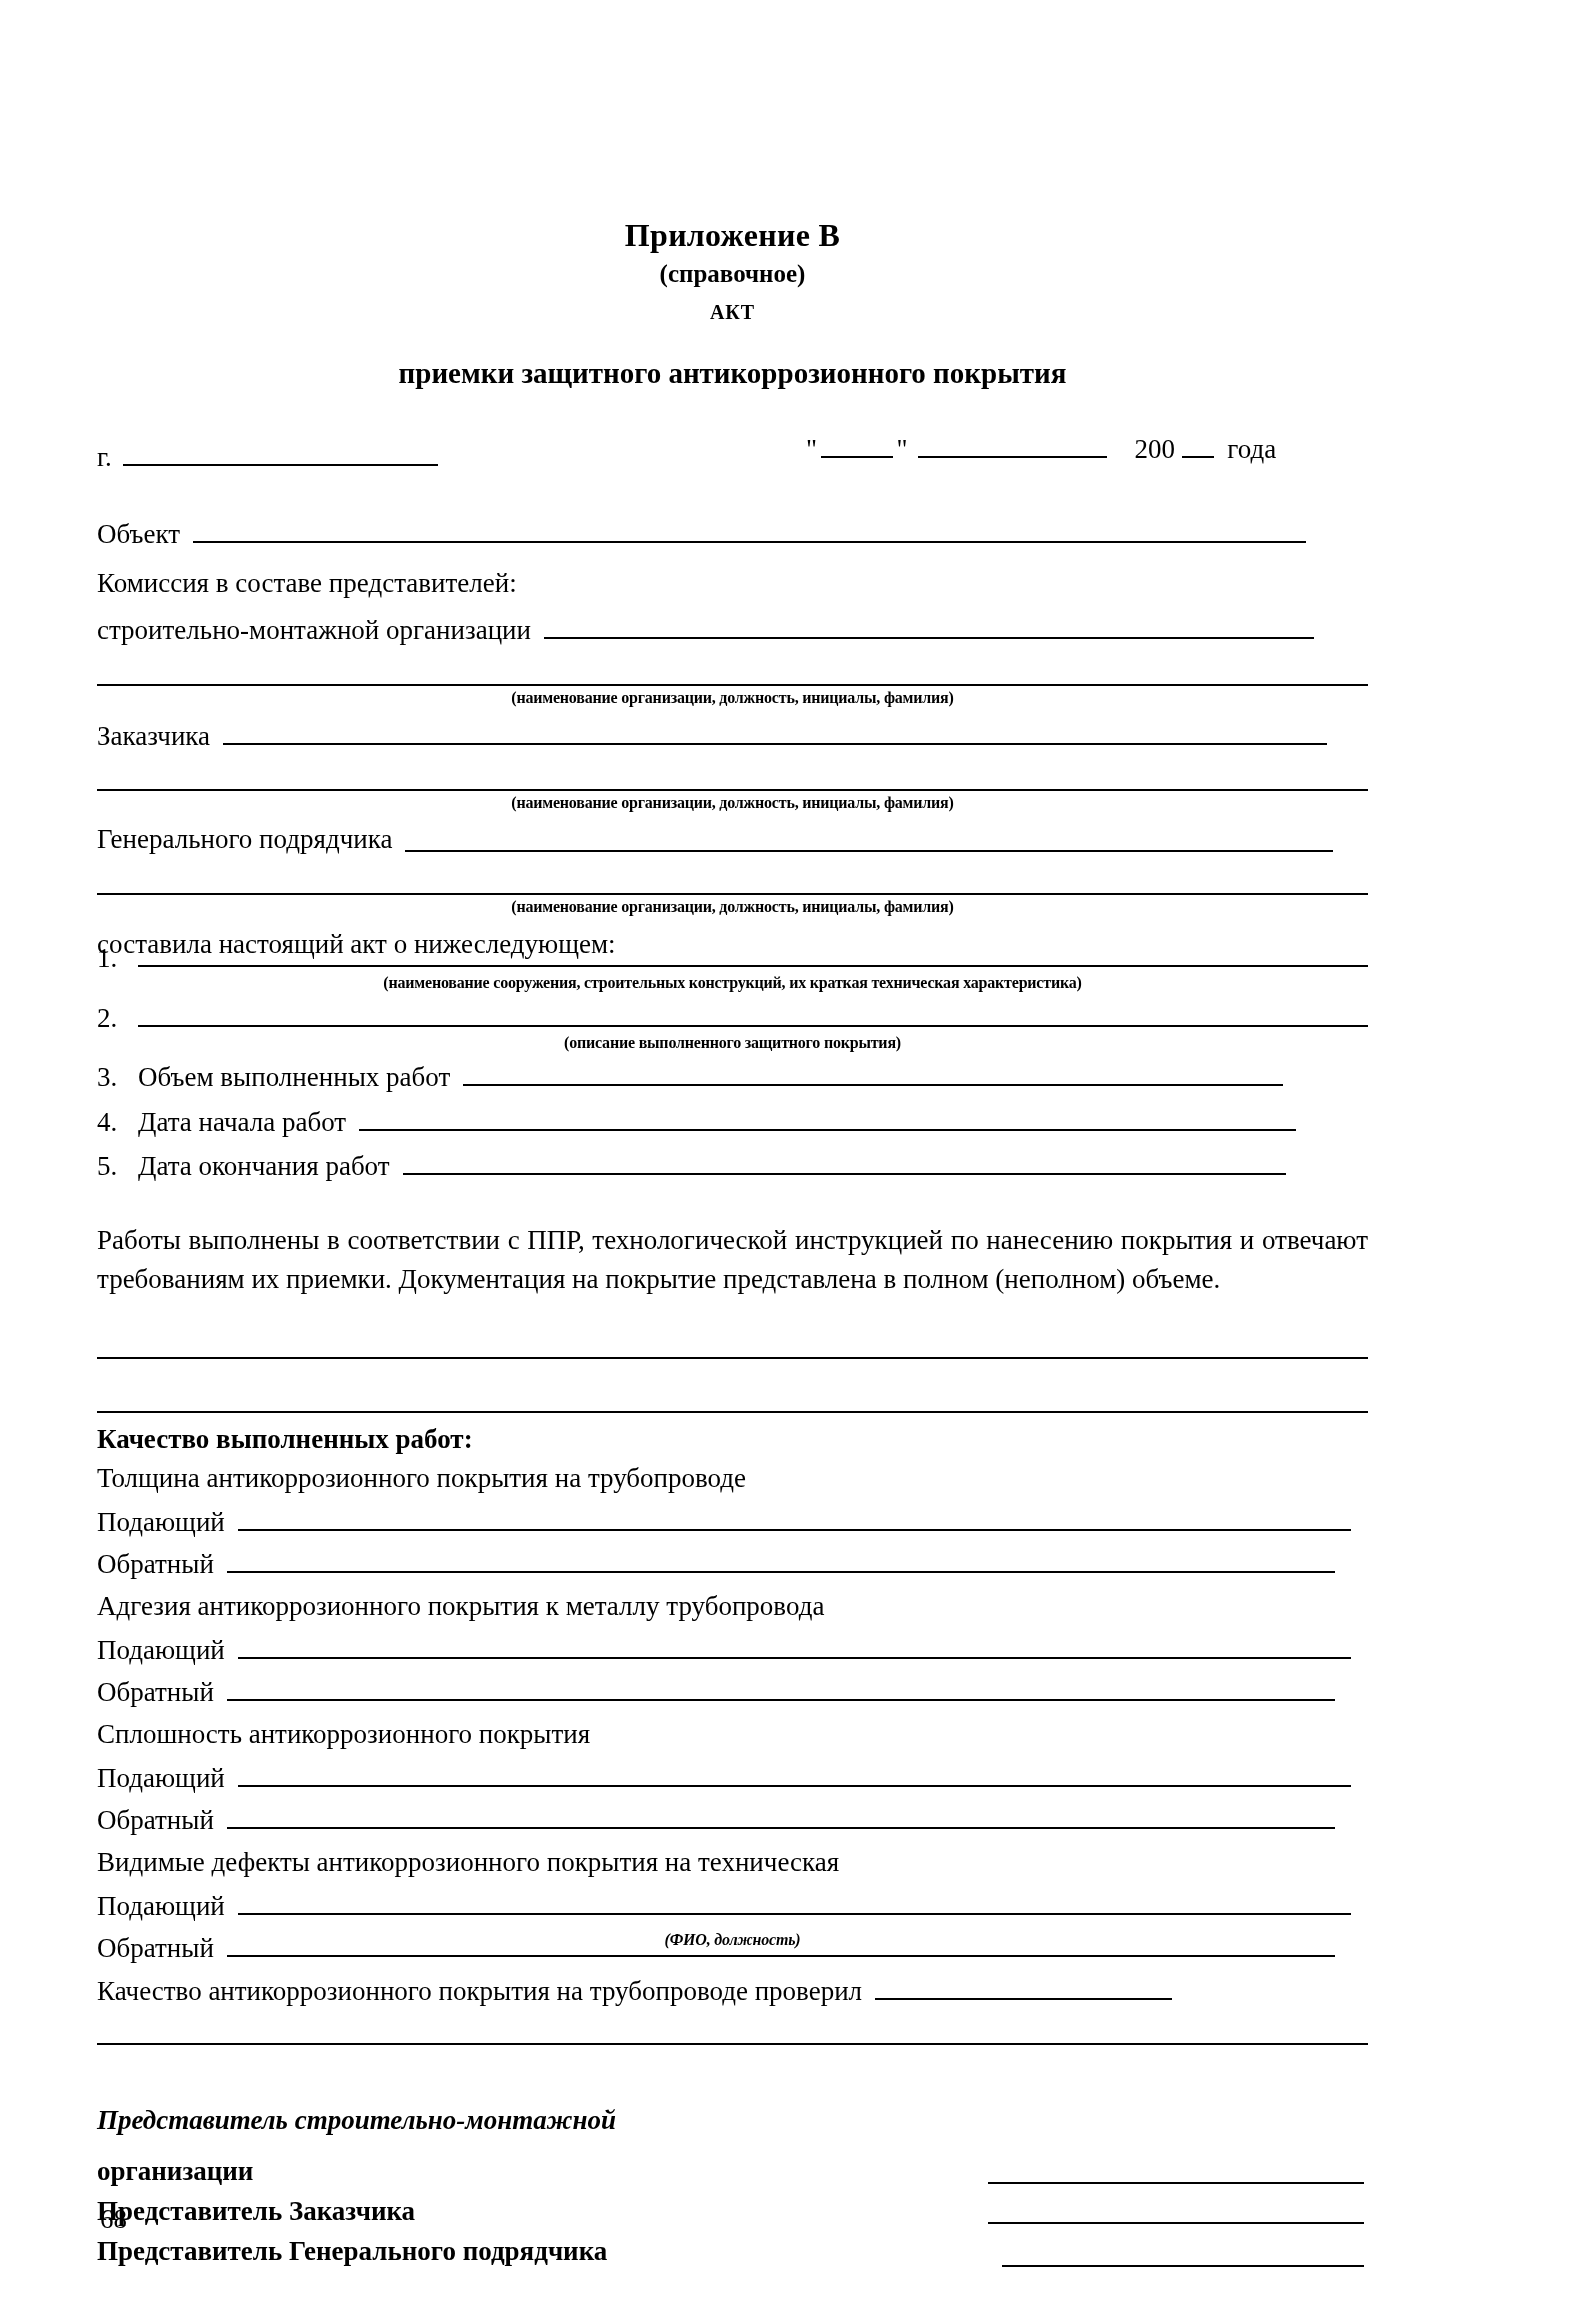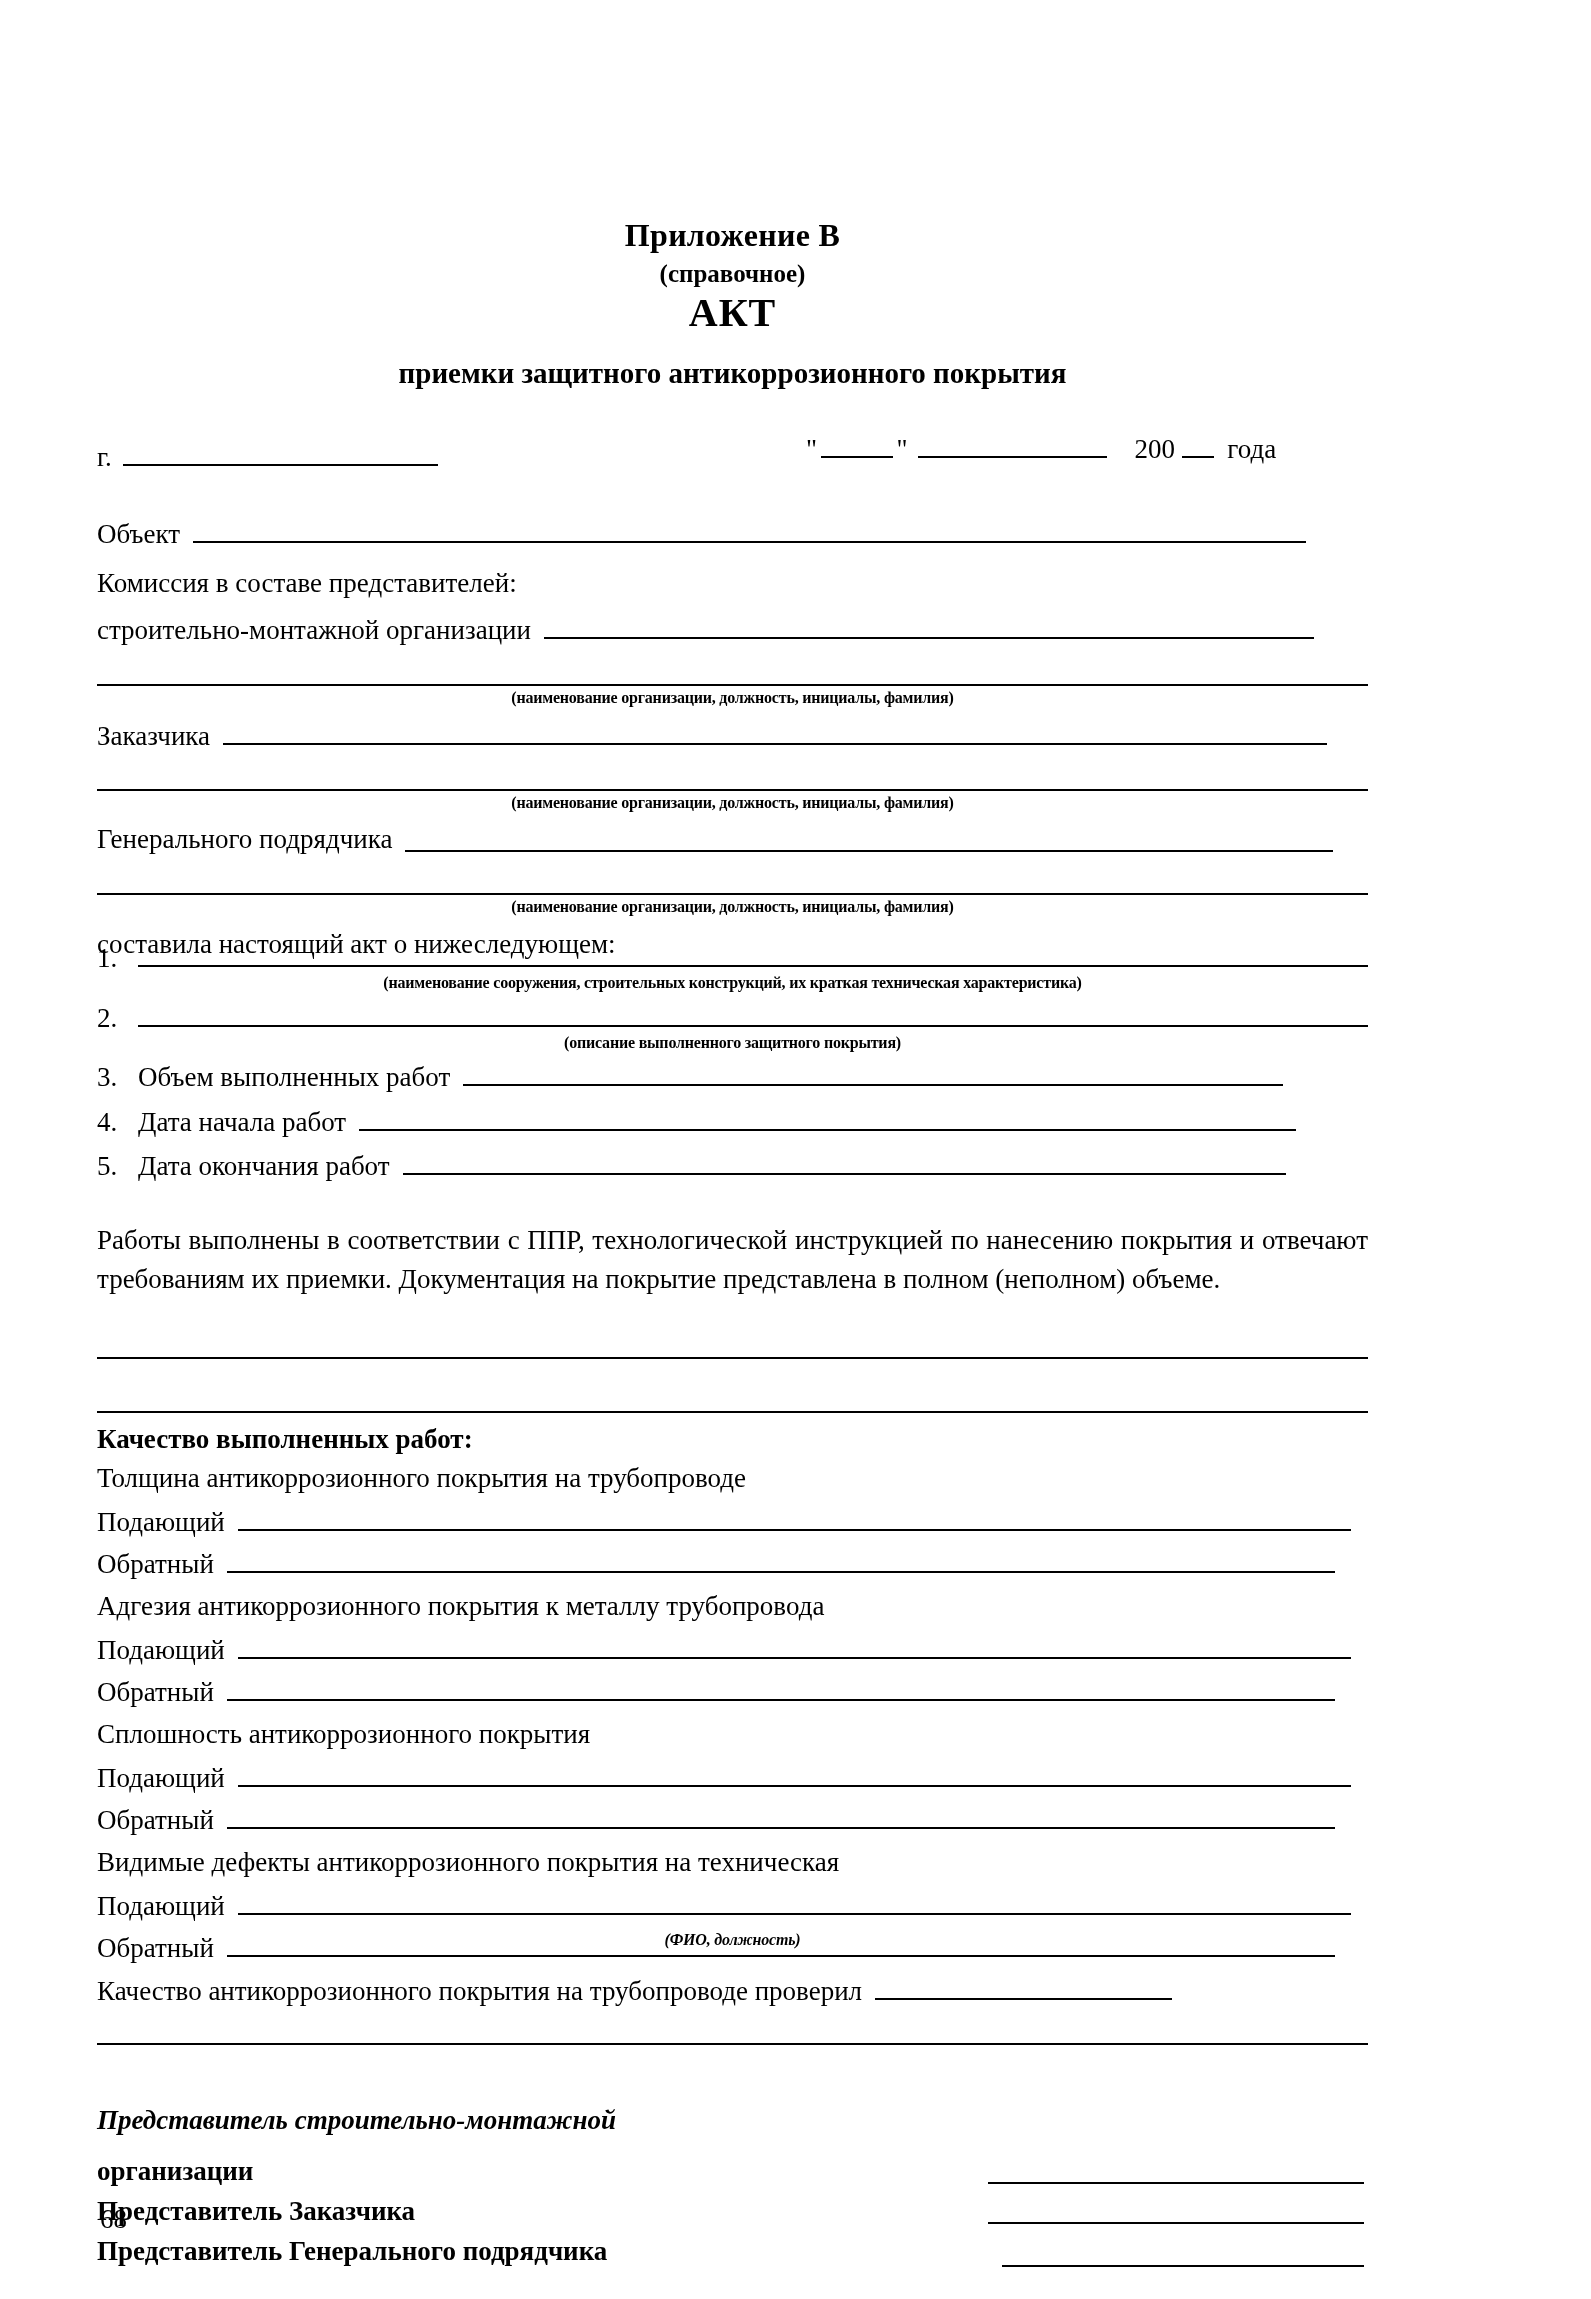--- a/index.html
+++ b/index.html
@@ -37,21 +37,21 @@
     font-weight: bold;
     letter-spacing: 0.3px;
     line-height: 41px;
   }
   .t-ref {
     font-size: 25px;
     font-weight: bold;
     line-height: 35px;
   }
   .t-akt {
-    font-size: 40px;
+    font-size: 20px;
     font-weight: bold;
     letter-spacing: 0.9px;
     line-height: 43px;
   }
   .t-sub {
     font-size: 29px;
     font-weight: bold;
     line-height: 43px;
     margin-top: 18px;
   }

